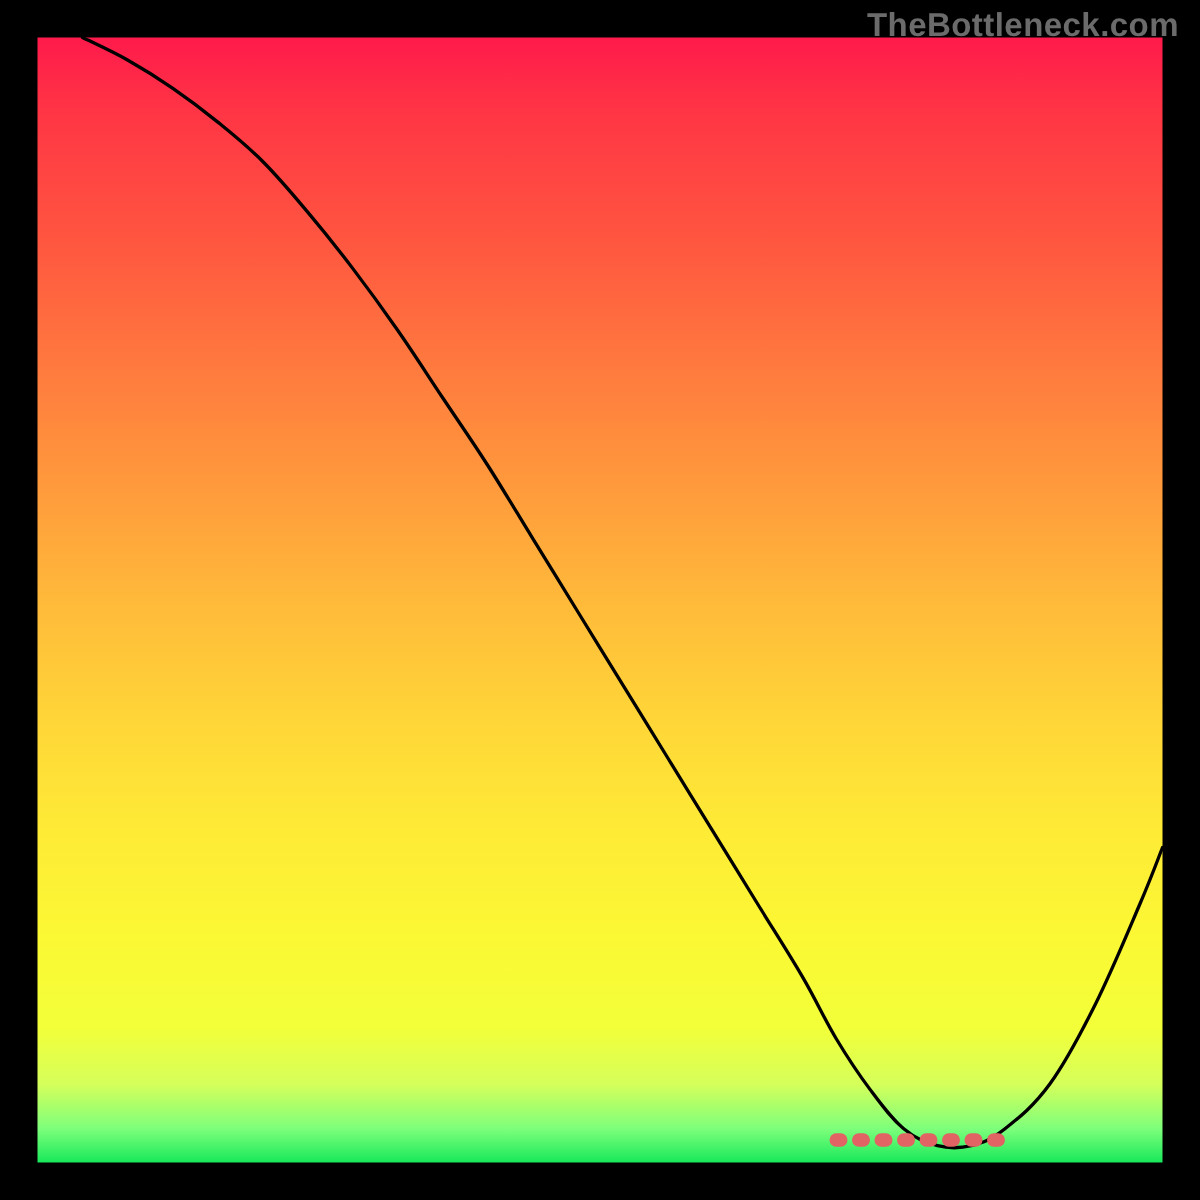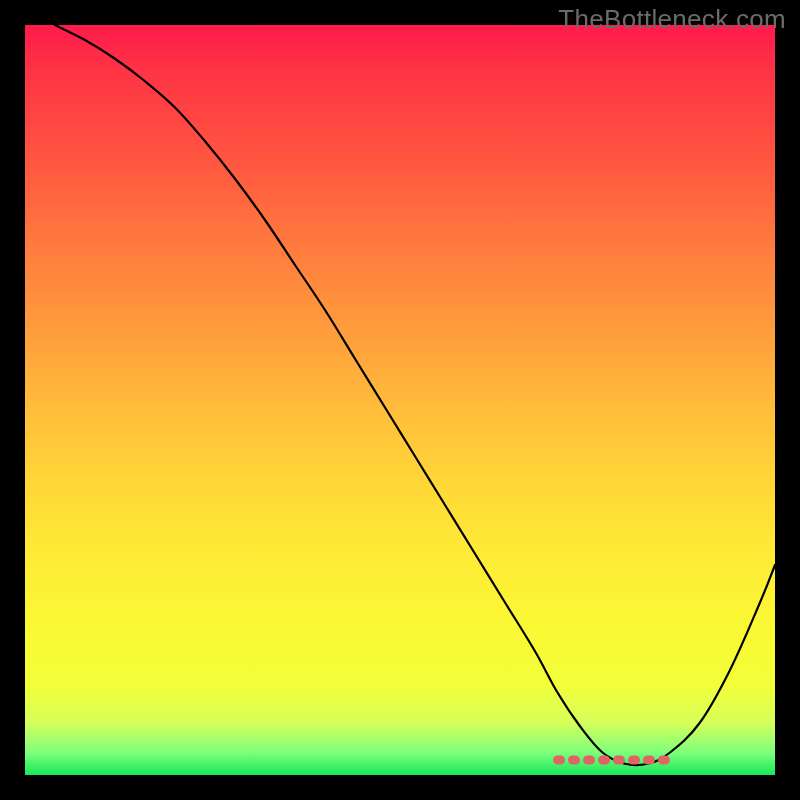--- a/index.html
+++ b/index.html
@@ -15,22 +15,22 @@
     position: relative;
     width: 800px;
     height: 800px;
     background: #000;
   }
   .watermark {
     position: absolute;
     top: 4px;
     right: 14px;
     color: #6b6b6b;
-    font-size: 26px;
-    font-weight: 400;
+    font-size: 22px;
+    font-weight: 700;
     letter-spacing: 0.3px;
     z-index: 5;
   }
   .plot {
     position: absolute;
     left: 25px;
     top: 25px;
     width: 750px;
     height: 750px;
     background: linear-gradient(

